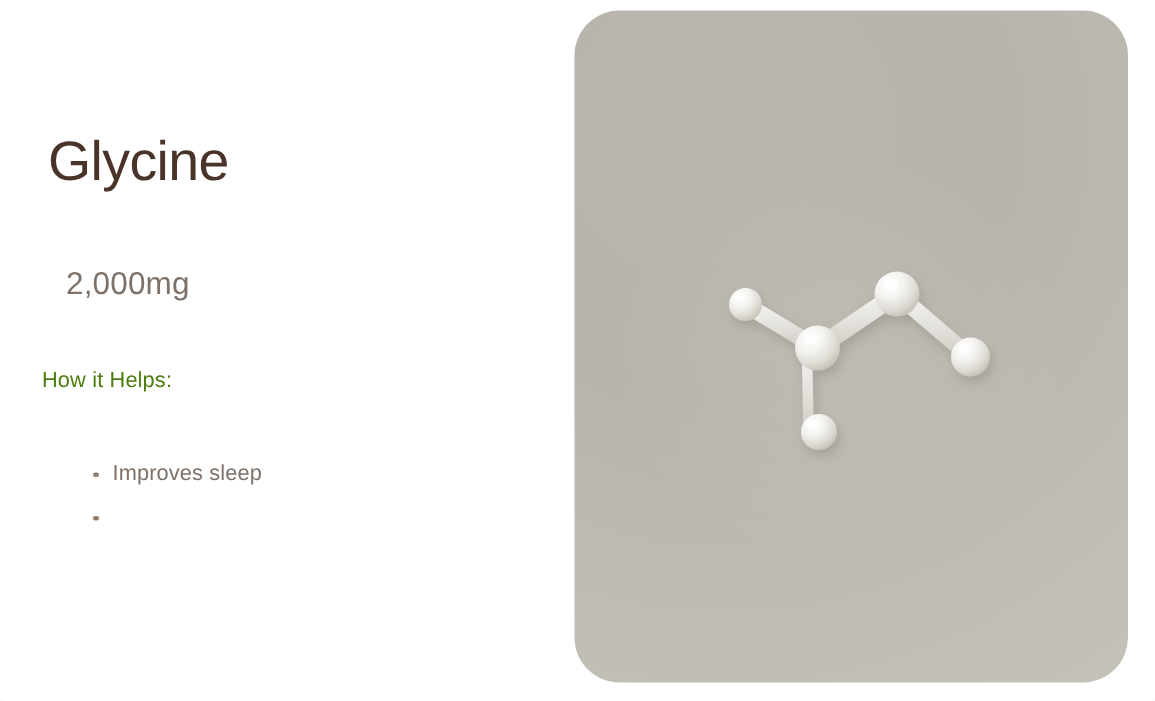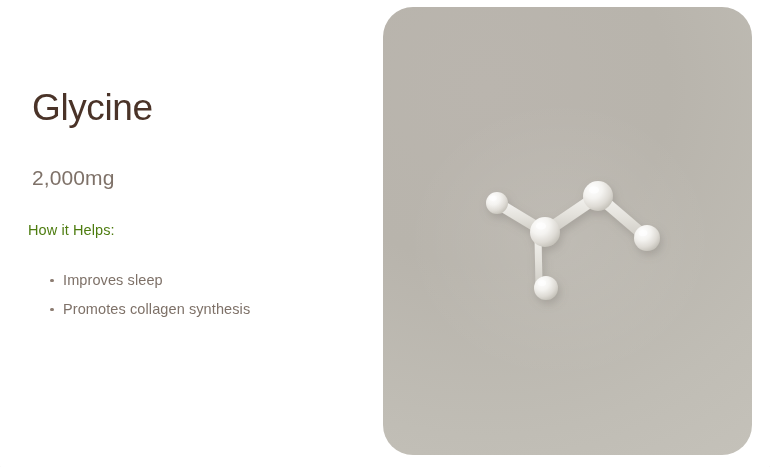--- a/index.html
+++ b/index.html
@@ -49,39 +49,39 @@
     color: #4a3328;
     margin: 4px;
     line-height: 1.06;
     white-space: nowrap;
   }
 
   #product-dosage {
     font-size: 21px;
     font-weight: 400;
     color: #7e7168;
-    margin: 4px;
+    margin: 16px;
     padding-top: 35px;
     line-height: 1.1;
     letter-spacing: 0.1px;
   }
 
   #benefits-label {
     font-size: 14.5px;
     font-weight: 400;
     color: #4d7c0f;
     margin: 0;
     padding-top: 29px;
     line-height: 1.2;
     letter-spacing: 0.1px;
   }
 
   #benefits-list {
     list-style: none;
-    margin: 0;
+    margin: 12px;
     padding: 26px 0 0 0;
     width: 232px;
   }
 
   #benefits-list li {
     position: relative;
     font-size: 14.5px;
     color: #7e7168;
     line-height: 29px;
     padding-left: 35px;
@@ -142,21 +142,20 @@
 
     <div id="benefits-label">How it Helps:</div>
 
     <ul id="benefits-list">
       <li>
         <span class="bullet-dot"></span>
         <span>Improves sleep</span>
       </li>
       <li>
         <span class="bullet-dot"></span>
-        <span>Promotes collagen synthesis</span>
       </li>
     </ul>
 
   </div>
 
   <div id="molecule-panel">
     <div class="panel-sheen"></div>
 
     <svg id="molecule-svg" viewBox="0 0 369 448">
       <defs>

